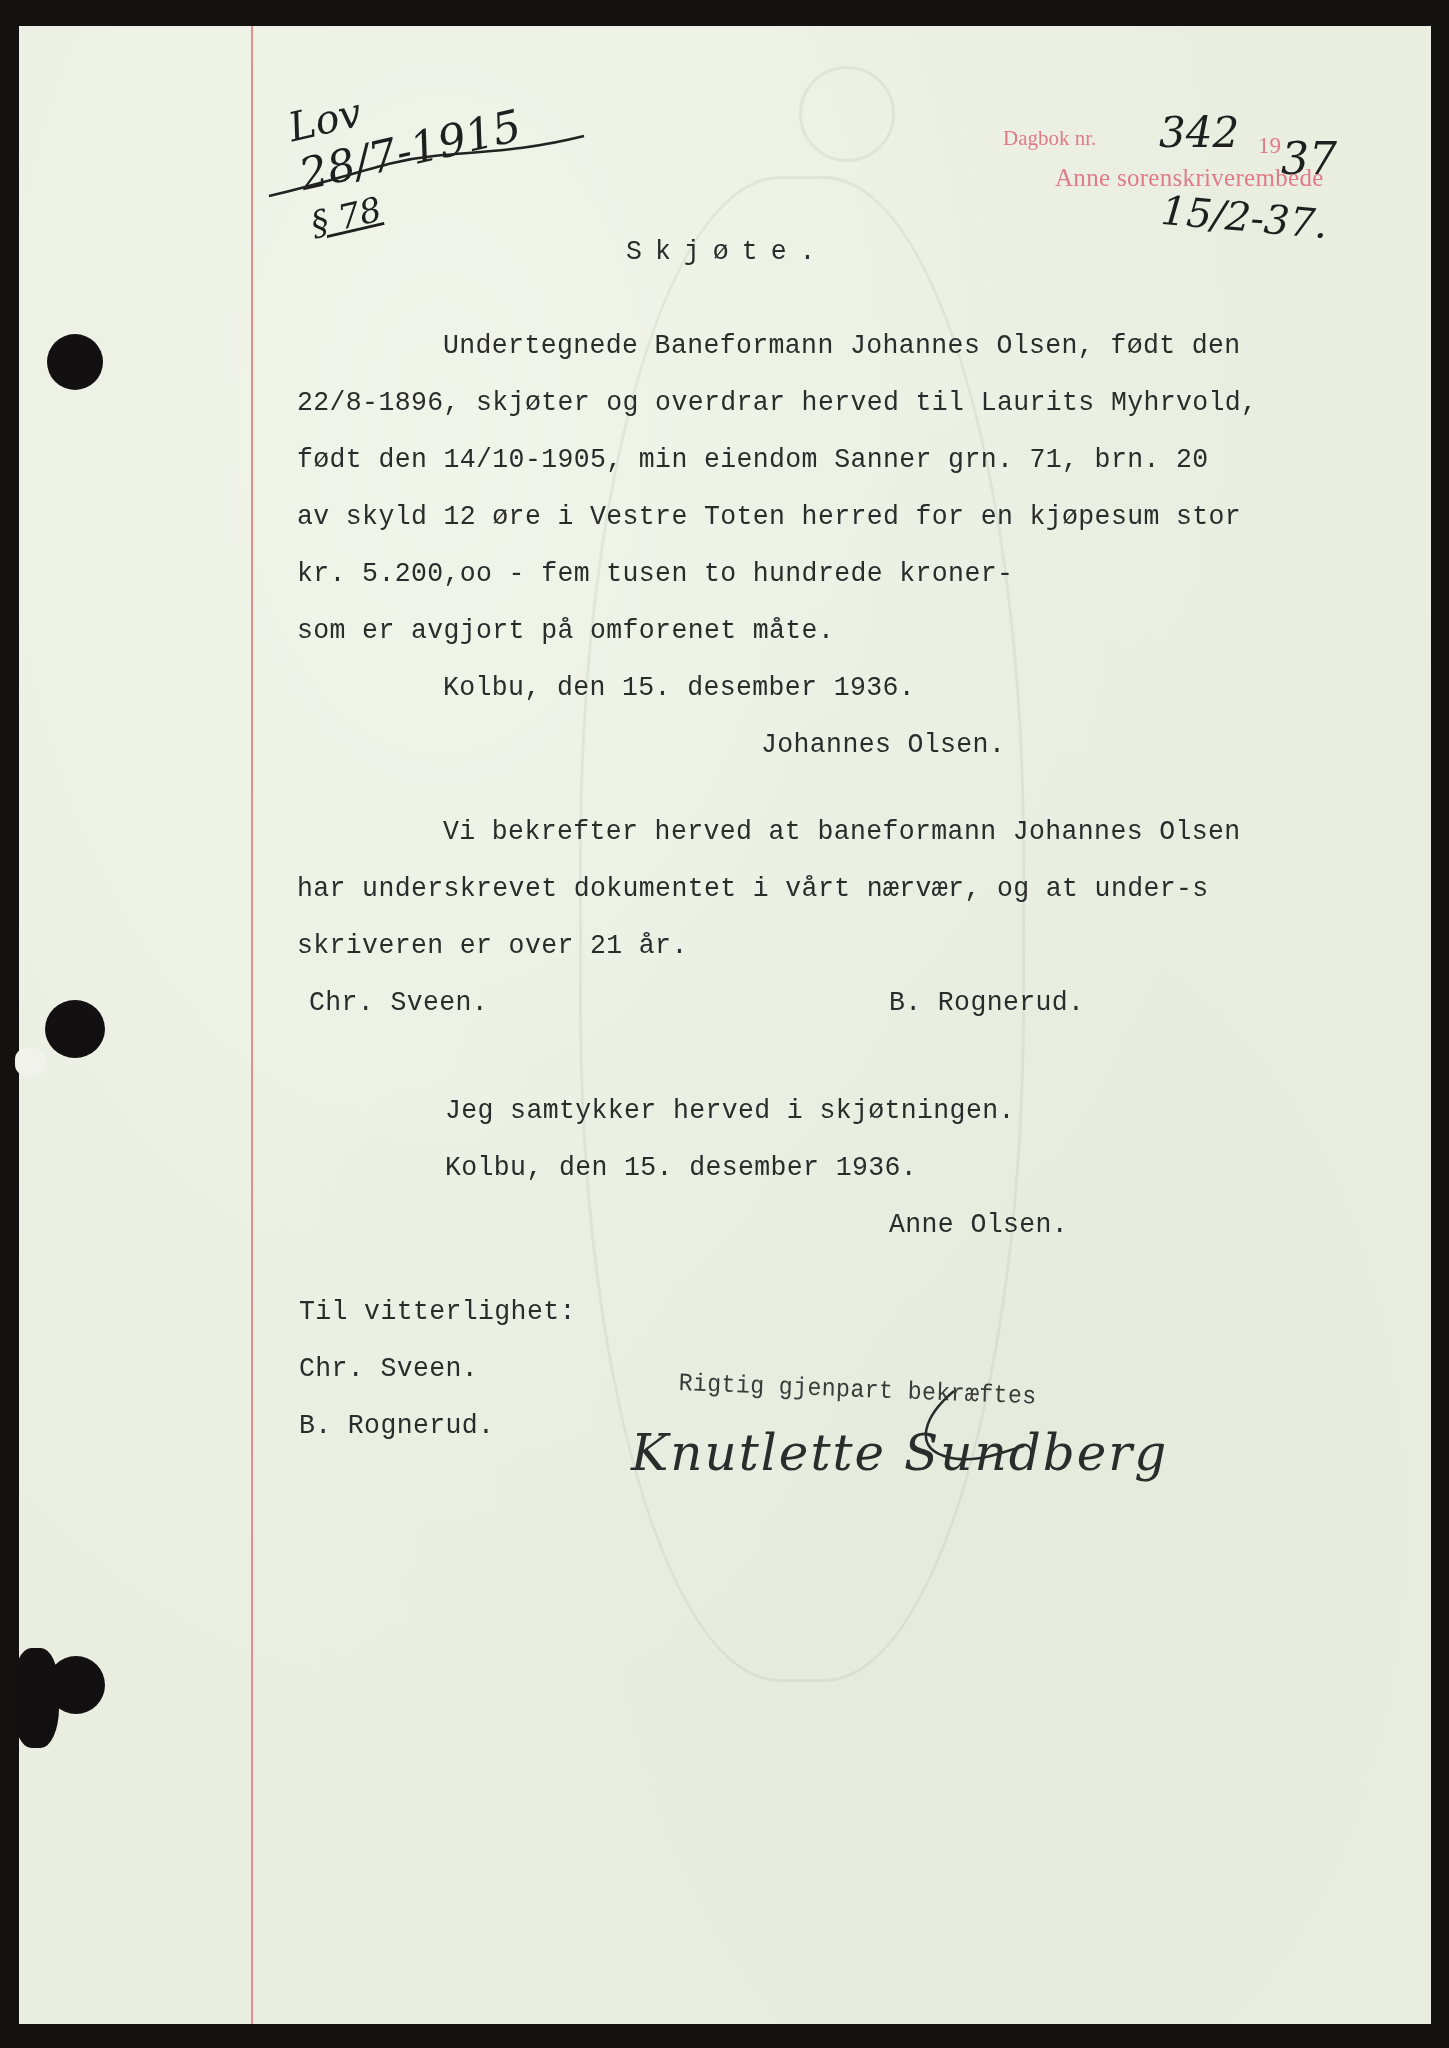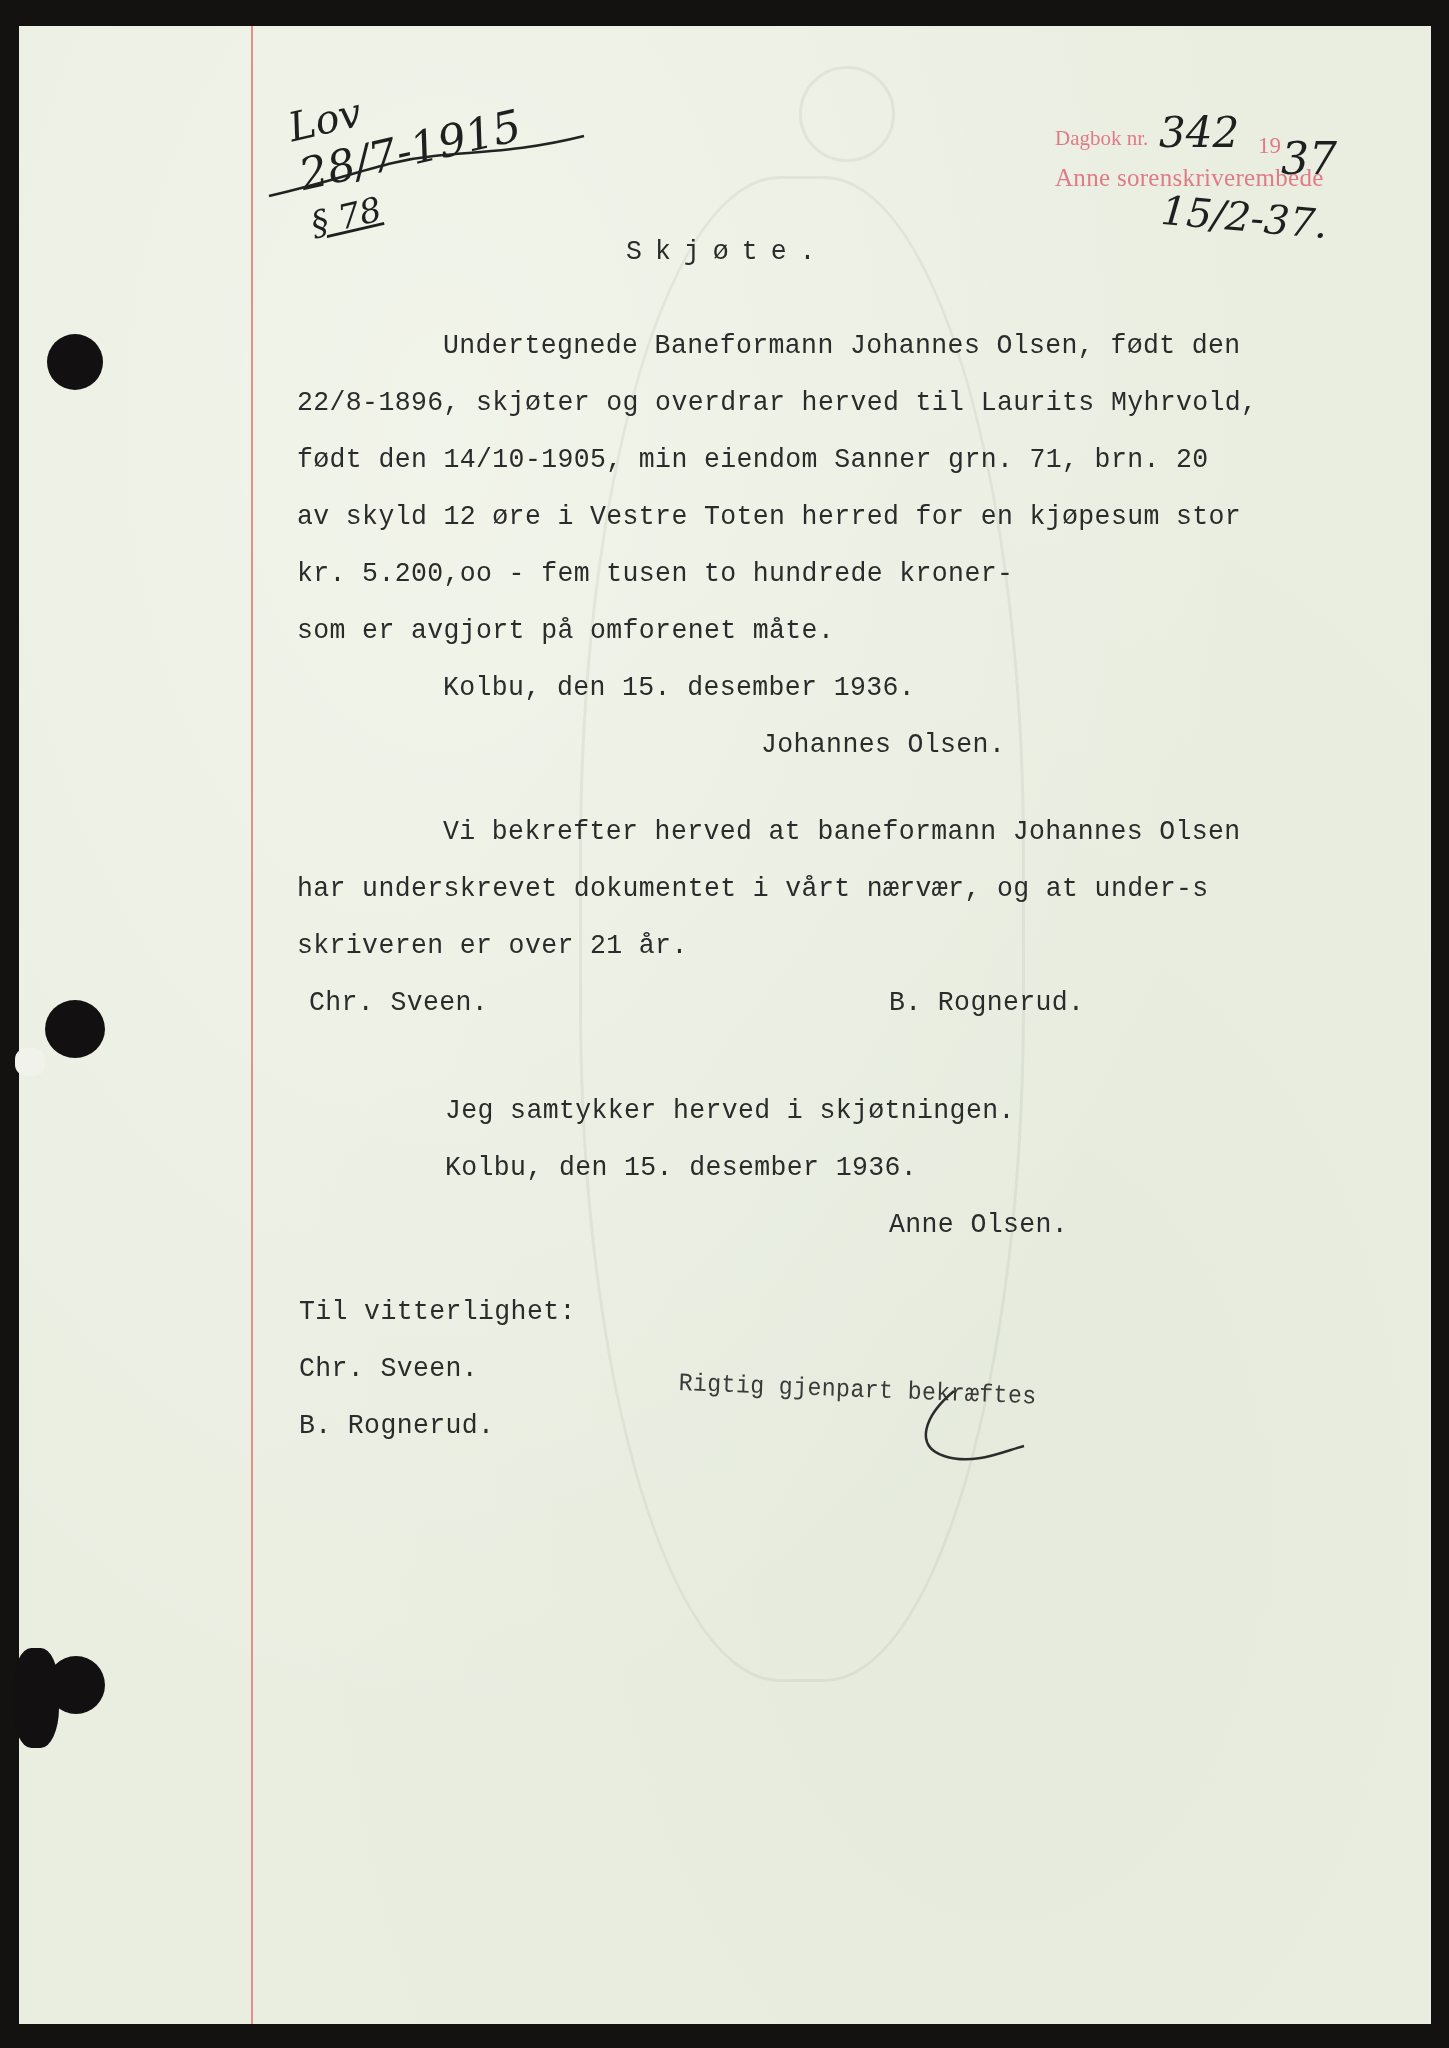--- a/index.html
+++ b/index.html
@@ -55,21 +55,21 @@
 
   <div class="hand" style="left:258px; top:40px; font-size:40px; transform: rotate(-13deg); transform-origin:left bottom;">
     <span>Lov</span>
     <span style="font-size:44px;">28/7-1915</span>
     <span style="font-size:34px; text-decoration: underline;">§ 78</span>
   </div>
   <svg style="left:245px; top:115px;" width="330" height="60">
     <path d="M5 55 C 90 35, 120 20, 170 15 S 260 10, 320 -5" stroke="#222" stroke-width="2.5" fill="none"></path>
   </svg>
 
-  <div class="stamp" style="left:1036px; top:100px; font-size:21px;">Dagbok nr.</div>
+  <div class="stamp" style="left:984px; top:100px; font-size:21px;">Dagbok nr.</div>
   <div class="hand" style="left:1140px; top:82px; font-size:42px;">342</div>
   <div class="stamp" style="left:1239px; top:107px; font-size:23px;">19</div>
   <div class="hand" style="left:1262px; top:84px; font-size:44px;"></div>
   <div class="hand" style="left:1262px; top:84px; font-size:44px;margin-top:23px;">37</div>
   <div class="stamp" style="left:1036px; top:138px; font-size:25px; letter-spacing:0.3px;">Anne sorenskriverembede</div>
   <div class="hand" style="left:1142px; top:168px; font-size:40px; transform: rotate(5deg);">15/2-37.</div>
 
   <div class="t title" style="left:607px; top:212px;">Skjøte.</div>
 
   <div class="t" style="left:424px; top:306px;">Undertegnede Baneformann Johannes Olsen, født den</div>
@@ -91,17 +91,18 @@
 
   <div class="t" style="left:426px; top:1071px;">Jeg samtykker herved i skjøtningen.</div>
   <div class="t" style="left:426px; top:1128px;">Kolbu, den 15. desember 1936.</div>
   <div class="t" style="left:870px; top:1185px;">Anne Olsen.</div>
 
   <div class="t" style="left:280px; top:1272px;">Til vitterlighet:</div>
   <div class="t" style="left:280px; top:1329px;">Chr. Sveen.</div>
   <div class="t" style="left:280px; top:1386px;">B. Rognerud.</div>
 
   <div class="t" style="left:660px; top:1345px; font-size:25px; color:#3a3a3a; transform: scaleX(0.93) rotate(2deg);">Rigtig gjenpart bekræftes</div>
+  <div class="hand" style="left:612px; top:1398px; font-size:50px; color:#2a2d2c; letter-spacing:2px;">Knutlette Sundberg</div>
   <svg style="left:895px; top:1360px;" width="120" height="90">
     <path d="M40 5 C 10 30, 0 60, 30 70 S 90 65, 110 60" stroke="#2a2d2c" stroke-width="2.5" fill="none"></path>
   </svg>
 
 </div>
 
 </body></html>

